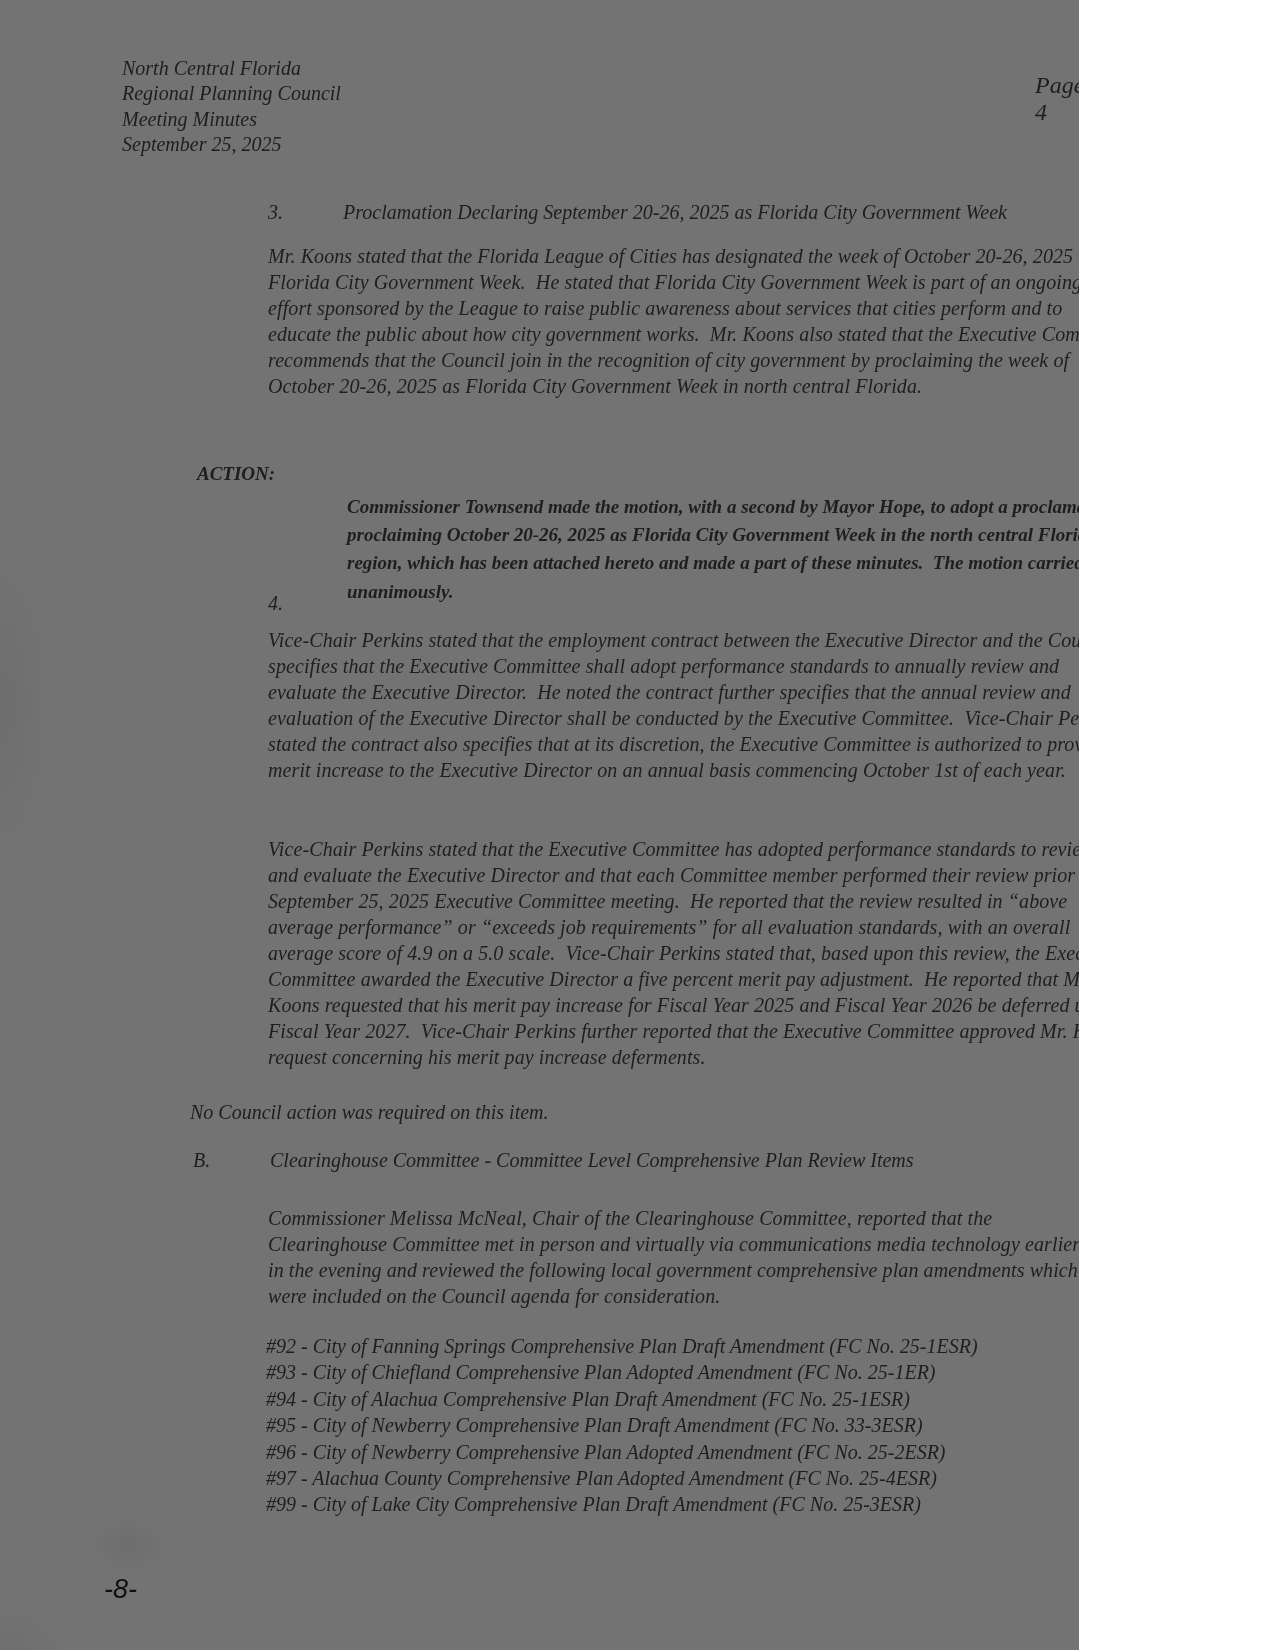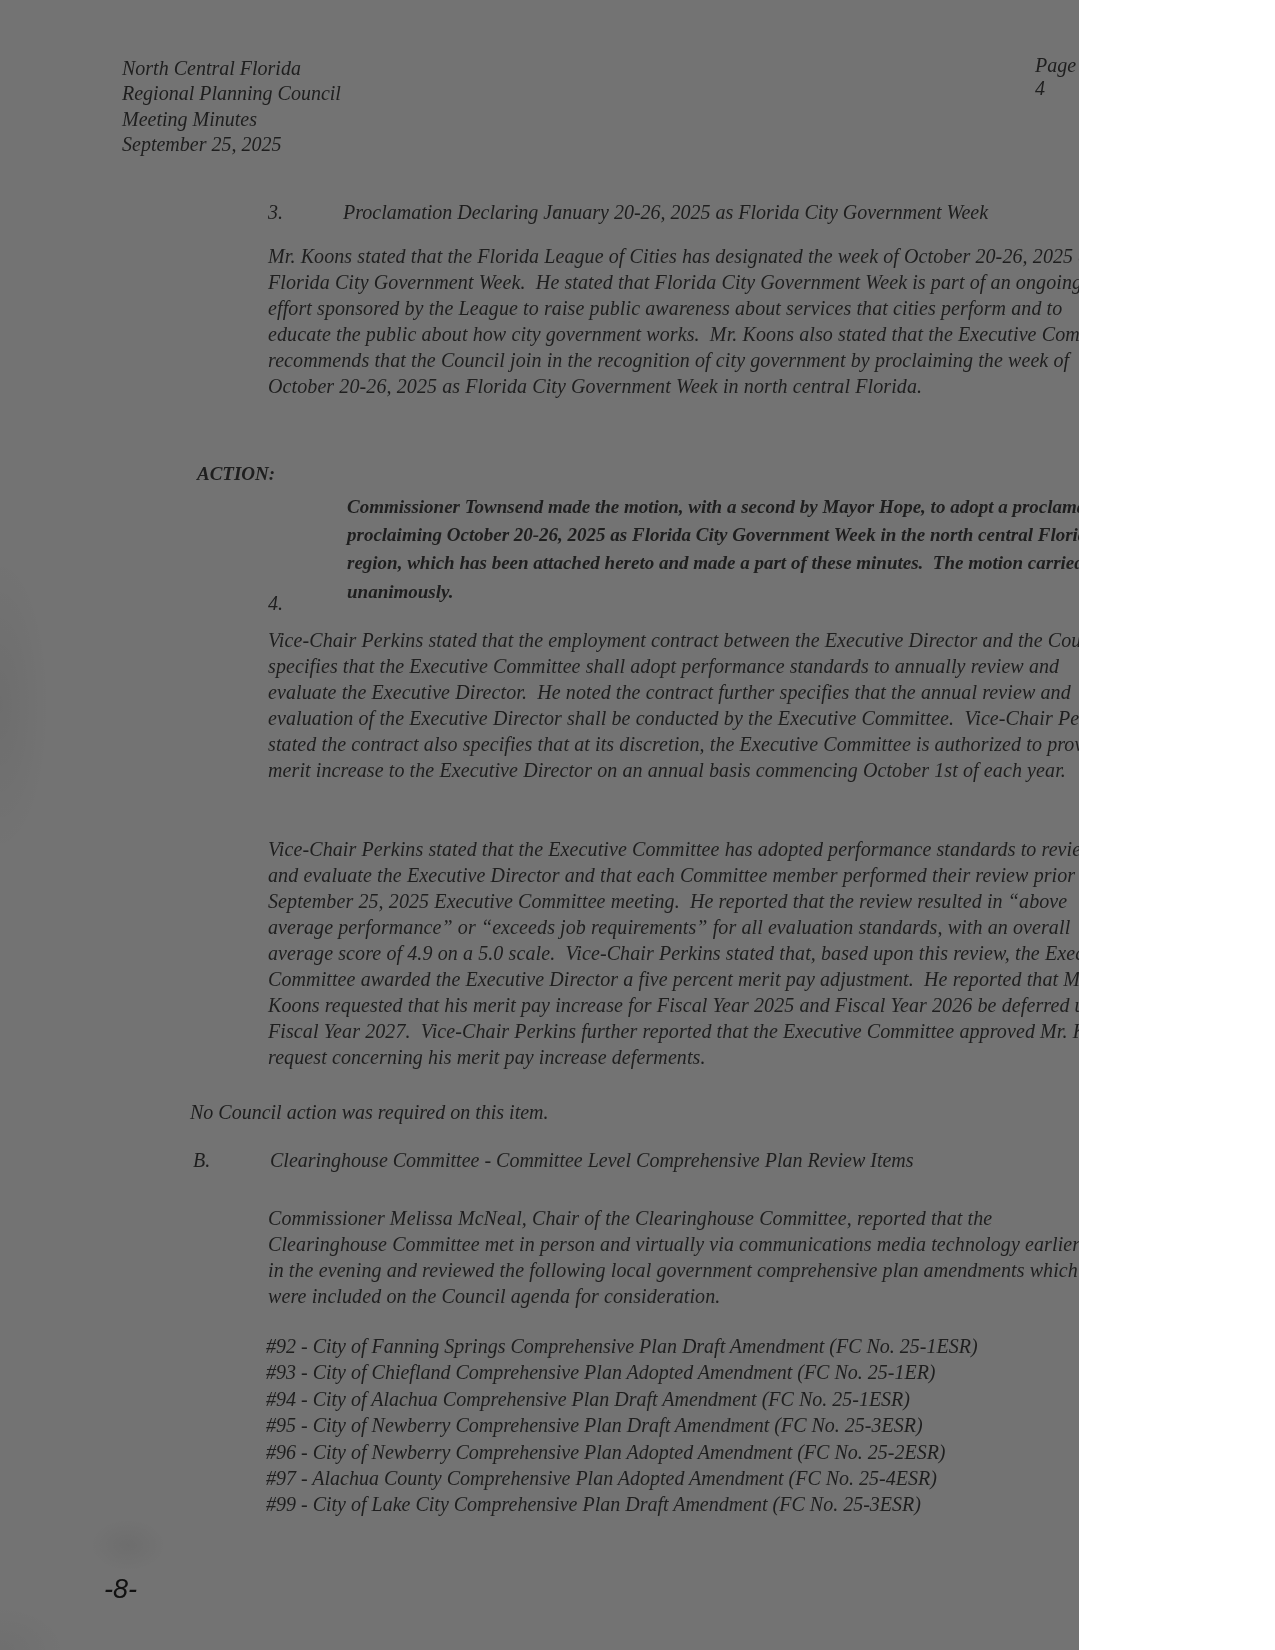--- a/index.html
+++ b/index.html
@@ -26,21 +26,21 @@
       radial-gradient(ellipse 70px 210px at 0px 705px, rgba(0,0,0,0.05), rgba(0,0,0,0) 72%),
       radial-gradient(ellipse 55px 38px at 128px 1545px, rgba(0,0,0,0.05), rgba(0,0,0,0) 70%),
       radial-gradient(ellipse 90px 60px at 0px 1650px, rgba(0,0,0,0.04), rgba(0,0,0,0) 75%);
     pointer-events: none;
   }
   .blk { position: absolute; }
   .hdr {
     left: 122px; top: 56px;
     font-size: 20px; line-height: 25.3px;
   }
-  .pagenum { left: 1035px; top: 54px; font-size: 20px; }
+  .pagenum { left: 1035px; top: 72px; font-size: 24px; }
 
   .heading-row { display: flex; font-size: 20px; line-height: 26px; white-space: nowrap; }
   .heading-row .num { flex: 0 0 75px; }
 
   .para {
     font-size: 20px;
     line-height: 26px;
     letter-spacing: 0.1px;
     white-space: pre-wrap;
   }
@@ -95,21 +95,21 @@
     <div>Meeting Minutes</div>
     <div>September 25, 2025</div>
   </div>
 
   <div class="blk pagenum">Page 4</div>
 
   <div class="blk speck"></div>
 
   <div class="blk heading-row h3row">
     <span class="num">3.</span>
-    <span>Proclamation Declaring January 20-26, 2025 as Florida City Government Week</span>
+    <span>Proclamation Declaring September 20-26, 2025 as Florida City Government Week</span>
   </div>
 
   <div class="blk para p3">Mr. Koons stated that the Florida League of Cities has designated the week of October 20-26, 2025 as Florida City Government Week.  He stated that Florida City Government Week is part of an ongoing effort sponsored by the League to raise public awareness about services that cities perform and to educate the public about how city government works.  Mr. Koons also stated that the Executive Committee recommends that the Council join in the recognition of city government by proclaiming the week of October 20-26, 2025 as Florida City Government Week in north central Florida.</div>
 
   <div class="blk action-row">
     <span class="lbl">ACTION:</span>
     <span class="txt">Commissioner Townsend made the motion, with a second by Mayor Hope, to adopt a proclamation proclaiming October 20-26, 2025 as Florida City Government Week in the north central Florida region, which has been attached hereto and made a part of these minutes.  The motion carried unanimously.</span>
   </div>
 
   <div class="blk heading-row h4row">
@@ -126,21 +126,21 @@
     <span class="ltr">B.</span>
     <span>Clearinghouse Committee - Committee Level Comprehensive Plan Review Items</span>
   </div>
 
   <div class="blk para bpara">Commissioner Melissa McNeal, Chair of the Clearinghouse Committee, reported that the Clearinghouse Committee met in person and virtually via communications media technology earlier in the evening and reviewed the following local government comprehensive plan amendments which were included on the Council agenda for consideration.</div>
 
   <div class="blk amendments">
     <div class="amendment">#92 - City of Fanning Springs Comprehensive Plan Draft Amendment (FC No. 25-1ESR)</div>
     <div class="amendment">#93 - City of Chiefland Comprehensive Plan Adopted Amendment (FC No. 25-1ER)</div>
     <div class="amendment">#94 - City of Alachua Comprehensive Plan Draft Amendment (FC No. 25-1ESR)</div>
-    <div class="amendment">#95 - City of Newberry Comprehensive Plan Draft Amendment (FC No. 25-3ESR)</div>
+    <div class="amendment">#95 - City of Newberry Comprehensive Plan Draft Amendment (FC No. 33-3ESR)</div>
     <div class="amendment">#96 - City of Newberry Comprehensive Plan Adopted Amendment (FC No. 25-2ESR)</div>
     <div class="amendment">#97 - Alachua County Comprehensive Plan Adopted Amendment (FC No. 25-4ESR)</div>
     <div class="amendment">#99 - City of Lake City Comprehensive Plan Draft Amendment (FC No. 25-3ESR)</div>
   </div>
 
   <div class="blk footer">-8-</div>
 
 </div>
 
 </body></html>

